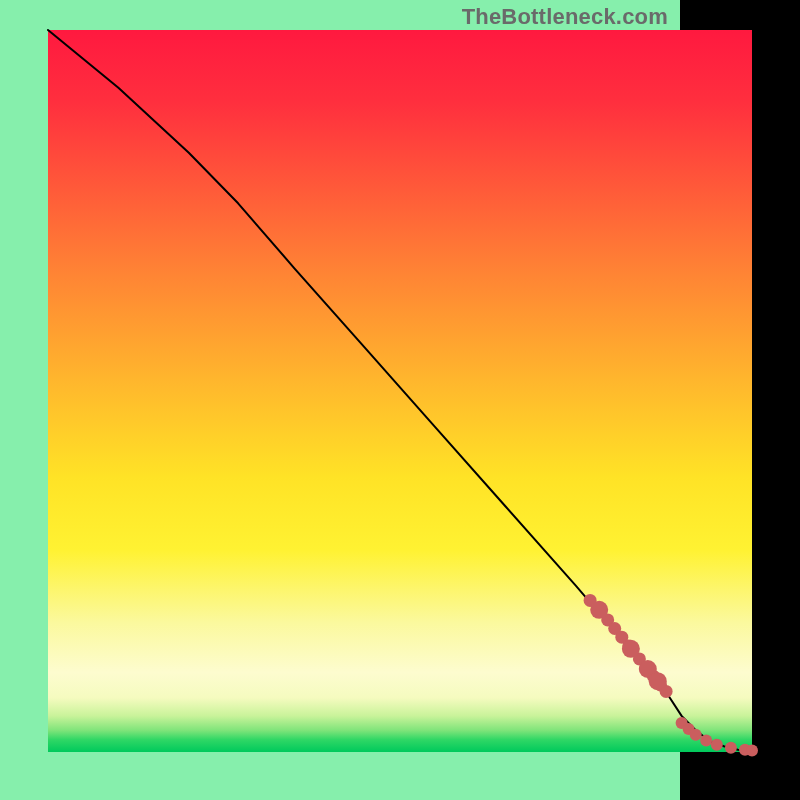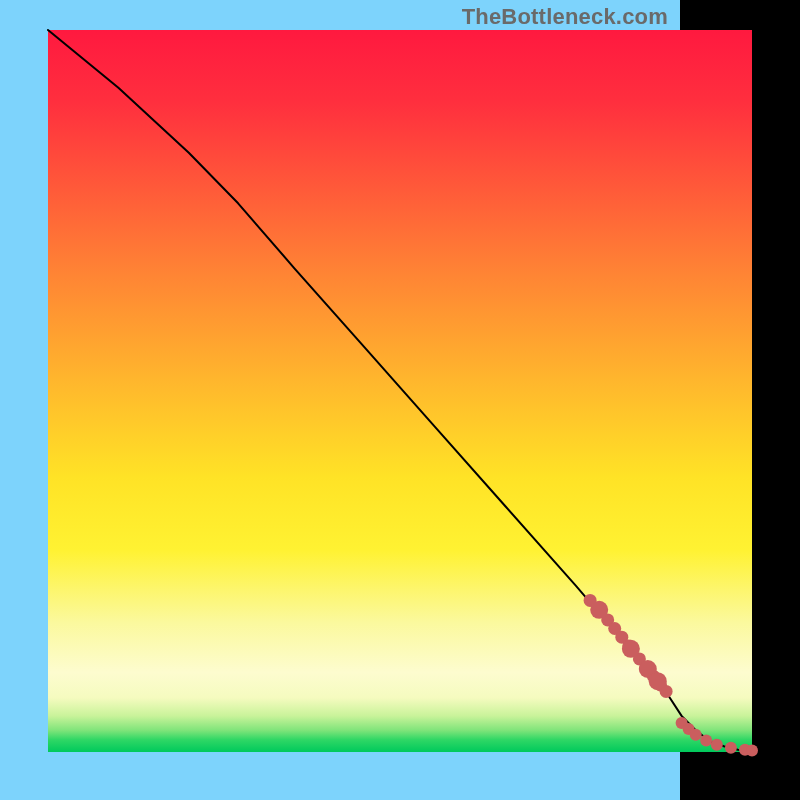--- a/index.html
+++ b/index.html
@@ -8,21 +8,21 @@
     width: 800px;
     height: 800px;
     background: #000;
     font-family: Arial, Helvetica, sans-serif;
     overflow: hidden;
   }
   .frame {
     position: relative;
     width: 680px;
     height: 800px;
-    background: #7dd3fc;
+    background: #86efac;
   }
   .watermark {
     position: absolute;
     top: 4px;
     right: 12px;
     color: #6a6a6a;
     font-size: 22px;
     font-weight: 600;
     letter-spacing: 0.2px;
     z-index: 5;

